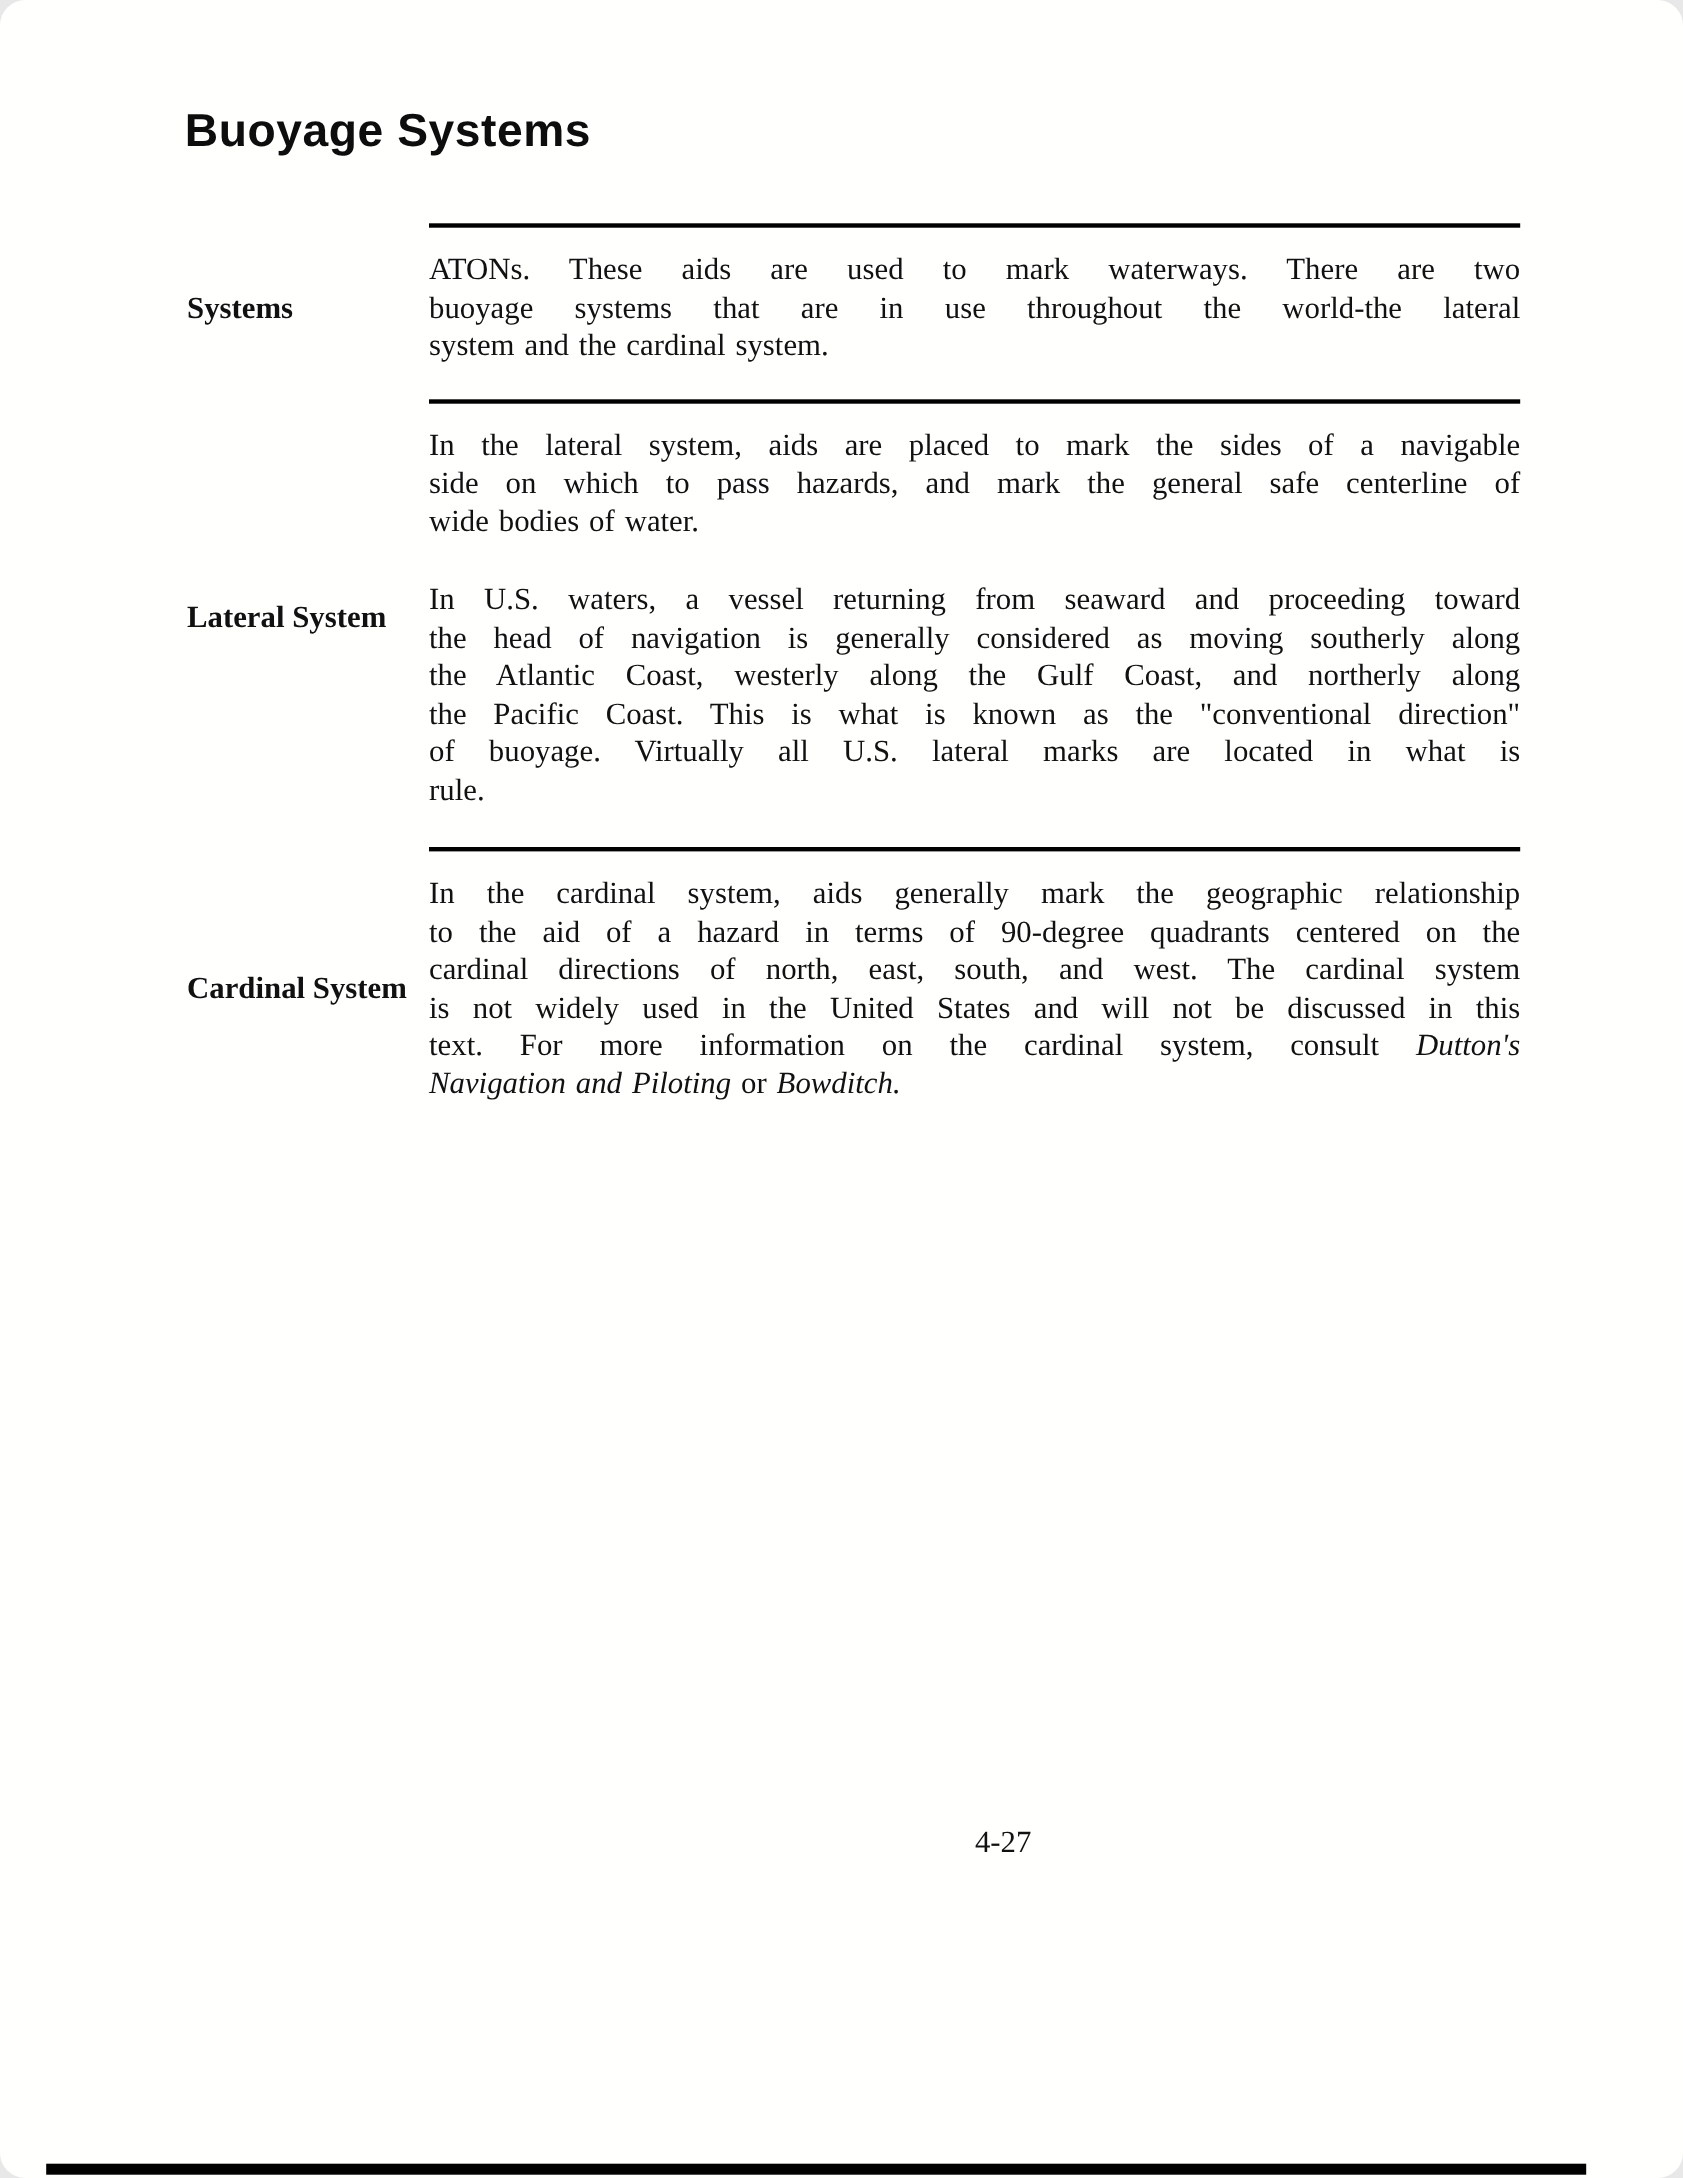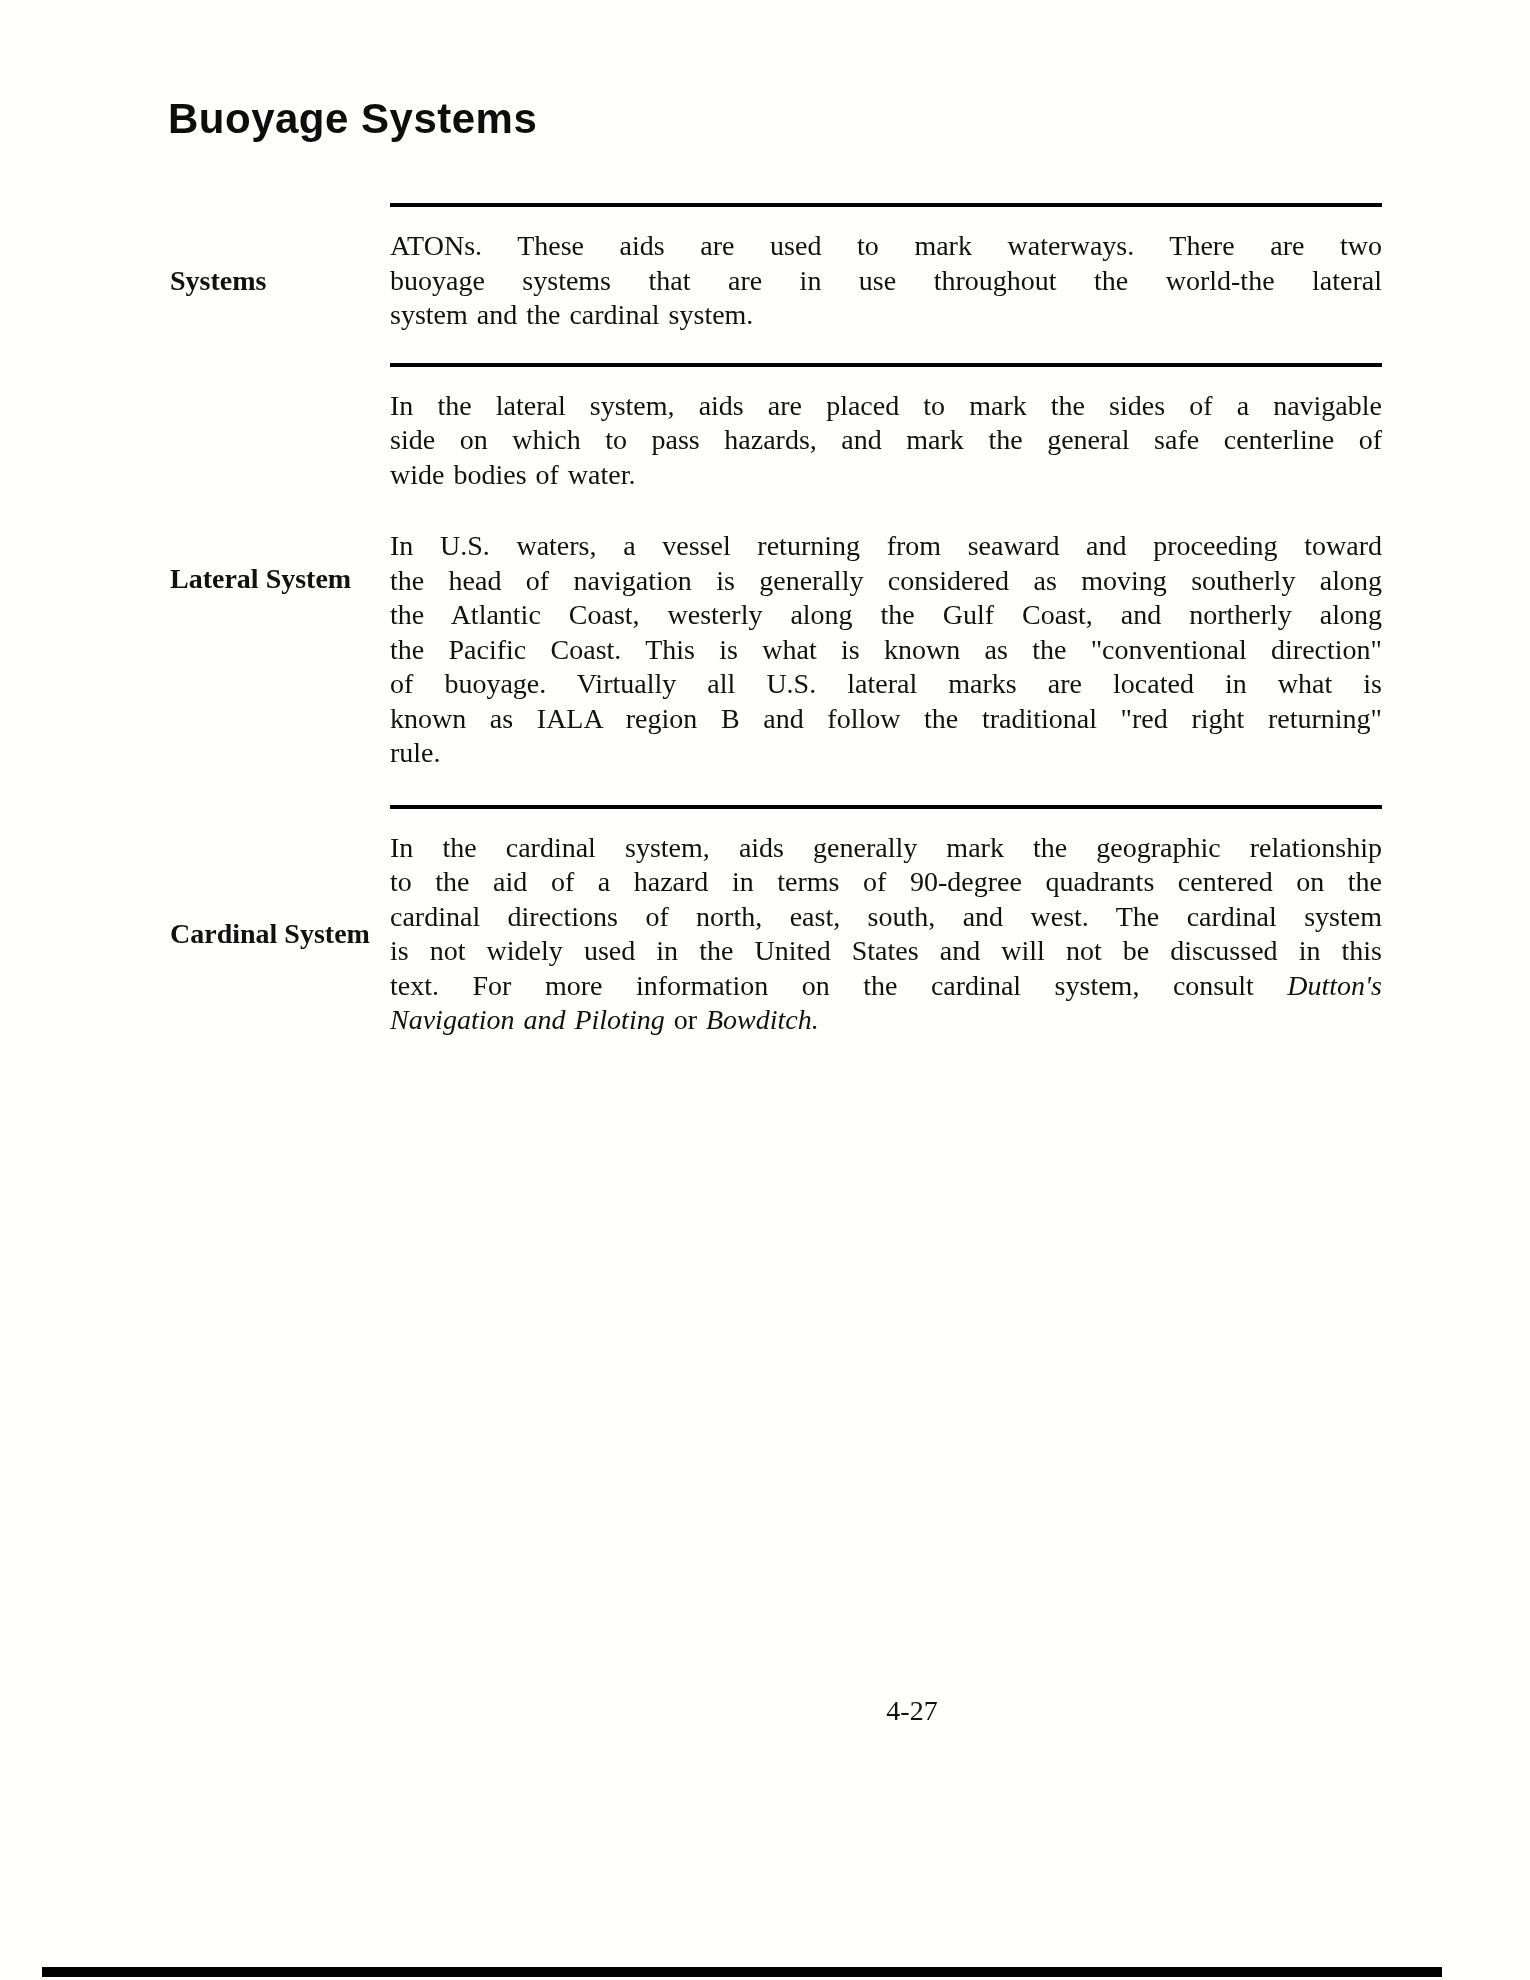--- a/index.html
+++ b/index.html
@@ -8,20 +8,21 @@
     background: #e8e8e8;
   }
   .page {
     position: relative;
     width: 1530px;
     height: 1980px;
     background: #fffffe;
     color: #111;
     font-family: "Liberation Serif", serif;
     overflow: hidden;
+    border-radius: 23px;
   }
   .page-title {
     margin: 0;
     padding: 98px 0 0 168px;
     font-family: "Liberation Sans", sans-serif;
     font-weight: bold;
     font-size: 42px;
     line-height: 42px;
     letter-spacing: 0.5px;
     color: #0d0d0d;
@@ -115,21 +116,20 @@
             <div class="line"><span>In the lateral system, aids are placed to mark the sides of a navigable</span></div>
             <div class="line"><span>side on which to pass hazards, and mark the general safe centerline of</span></div>
             <div class="line last"><span>wide bodies of water.</span></div>
           </div>
         <div class="para">
             <div class="line"><span>In U.S. waters, a vessel returning from seaward and proceeding toward</span></div>
             <div class="line"><span>the head of navigation is generally considered as moving southerly along</span></div>
             <div class="line"><span>the Atlantic Coast, westerly along the Gulf Coast, and northerly along</span></div>
             <div class="line"><span>the Pacific Coast. This is what is known as the "conventional direction"</span></div>
             <div class="line"><span>of buoyage. Virtually all U.S. lateral marks are located in what is</span></div>
-            <div class="line"><span>known as IALA region B and follow the traditional "red right returning"</span></div>
             <div class="line last"><span>rule.</span></div>
           </div>
       </div>
     </div>
 
     <div class="rule rule-3"></div>
     <div class="section">
       <div class="label-col">Cardinal System</div>
       <div class="body-col">
         <div class="para">

